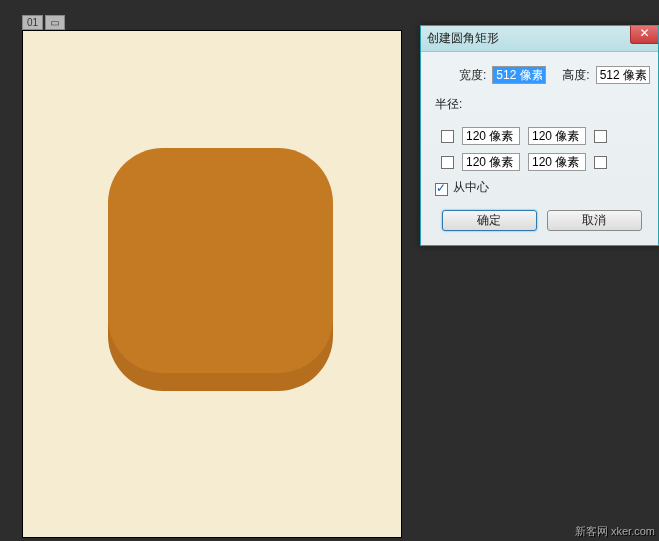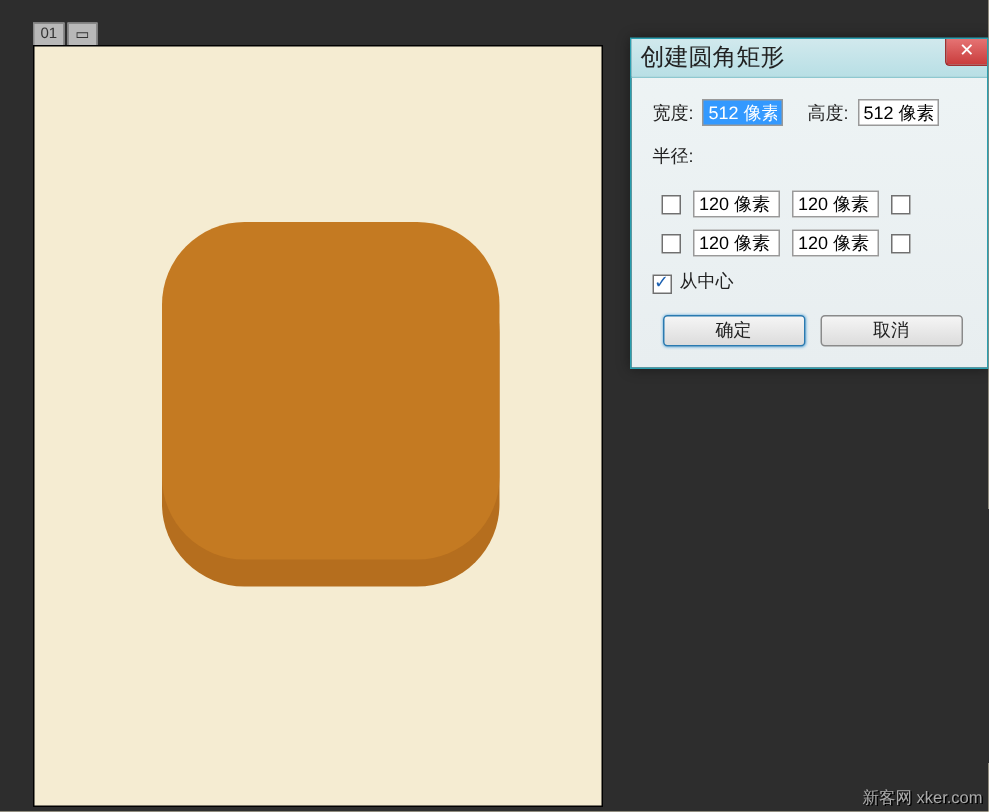--- a/index.html
+++ b/index.html
@@ -71,21 +71,21 @@
     height: 26px;
     background: linear-gradient(#d1e9ed, #b8dfe5);
     border-bottom: 1px solid #8ec8d0;
     display: flex;
     align-items: center;
     padding: 0 6px;
     position: relative;
   }
   .dialog-title {
     color: #222;
-    font-size: 16px;
+    font-size: 12px;
   }
   .close-btn {
     position: absolute;
     right: 0;
     top: 0;
     width: 28px;
     height: 18px;
     background: linear-gradient(#e57373,#c93c3c);
     border: 1px solid #a03030;
     border-top: none;
@@ -100,21 +100,21 @@
   .dialog-body {
     padding: 14px 10px 10px 14px;
     color: #222;
   }
   .row {
     display: flex;
     align-items: center;
     gap: 6px;
     margin-bottom: 12px;
   }
-  .row-dim .lbl { white-space: nowrap; }
+  .row-dim .lbl { white-space: nowrap; margin-left: 24px; }
   .val-input {
     width: 54px;
     height: 18px;
     border: 1px solid #999;
     padding: 0 3px;
     font-size: 12px;
     background: #fff;
   }
   .val-input.sel {
     background: #3399ff;

